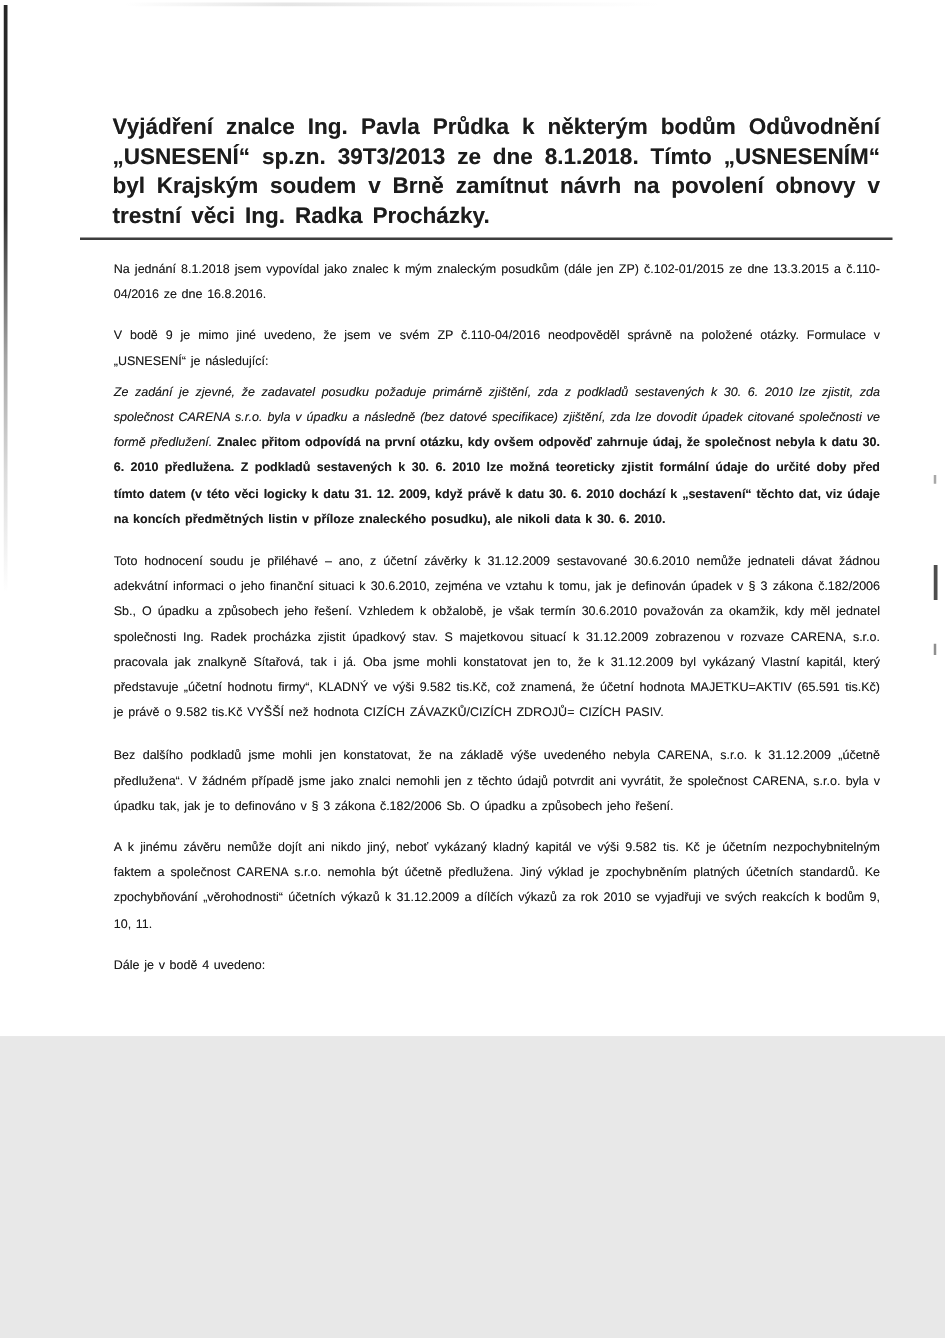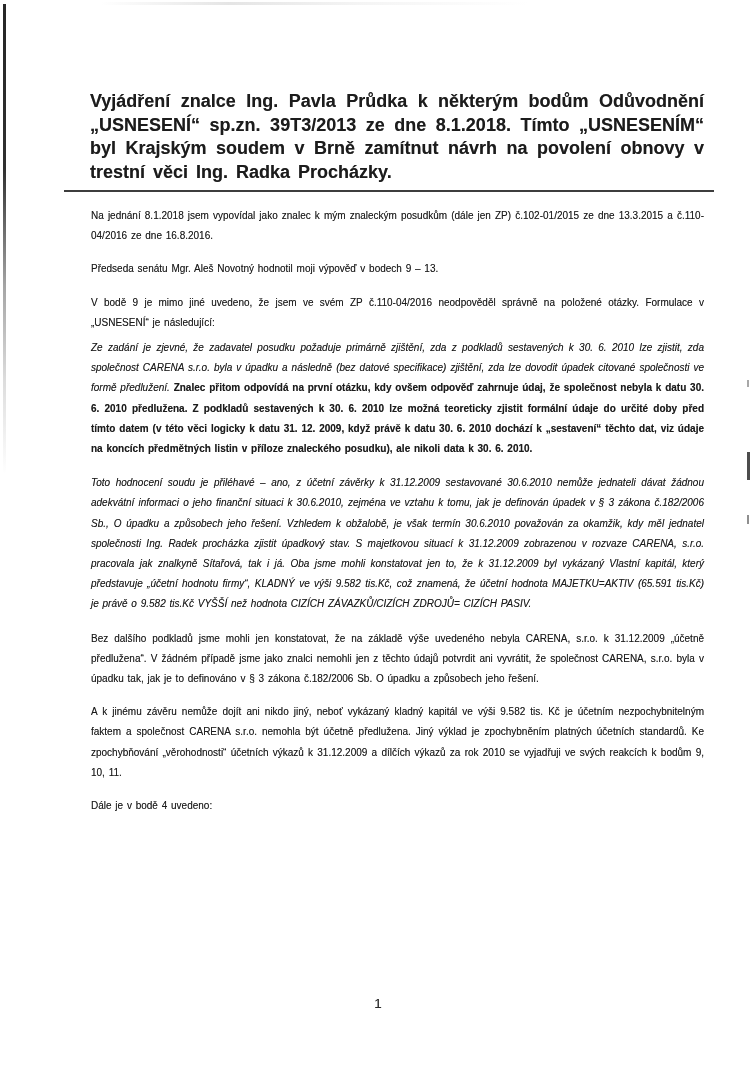--- a/index.html
+++ b/index.html
@@ -3,21 +3,21 @@
 <meta charset="utf-8">
 <style>
   html, body {
     margin: 0;
     padding: 0;
     background: #e8e8e8;
   }
   .page {
     position: relative;
     width: 756px;
-    height: 1070px;
+    height: 829px;
     margin: 0 auto;
     background: #ffffff;
     overflow: hidden;
     box-sizing: border-box;
     padding: 90px 52px 0 90px;
     font-family: "Liberation Sans", "DejaVu Sans", sans-serif;
     color: #1c1c1c;
     text-shadow: 0 0 0.4px rgba(0,0,0,0.45);
   }
   .heading {
@@ -41,21 +41,20 @@
     margin: 0 0 13px 1px;
   }
   .body-text p.tight {
     margin-bottom: 5px;
   }
   .body-text p.quote {
     margin-bottom: 14px;
   }
   .body-text p.after-quote {
     margin-bottom: 14px;
-    font-style: italic;
   }
   .quote .qi {
     font-style: italic;
   }
   .quote .qb {
     font-weight: bold;
   }
   .page-number {
     position: absolute;
     left: 0;
@@ -96,21 +95,20 @@
   <div class="artifact artifact-r2"></div>
   <div class="artifact artifact-r3"></div>
 
   <div class="heading">Vyjádření znalce Ing. Pavla Průdka k některým bodům Odůvodnění „USNESENÍ“ sp.zn. 39T3/2013 ze dne 8.1.2018. Tímto „USNESENÍM“ byl Krajským soudem v Brně zamítnut návrh na povolení obnovy v trestní věci Ing. Radka Procházky.</div>
 
   <div class="rule"></div>
 
   <div class="body-text">
     <p>Na jednání 8.1.2018 jsem vypovídal jako znalec k mým znaleckým posudkům (dále jen ZP) č.102-01/2015 ze dne 13.3.2015 a č.110-04/2016 ze dne 16.8.2016.</p>
 
-    <p>Předseda senátu Mgr. Aleš Novotný hodnotil moji výpověď v bodech 9 – 13.</p>
 
     <p class="tight">V bodě 9 je mimo jiné uvedeno, že jsem ve svém ZP č.110-04/2016 neodpověděl správně na položené otázky. Formulace v „USNESENÍ“ je následující:</p>
 
     <p class="quote"><span class="qi">Ze zadání je zjevné, že zadavatel posudku požaduje primárně zjištění, zda z podkladů sestavených k 30. 6. 2010 lze zjistit, zda společnost CARENA s.r.o. byla v úpadku a následně (bez datové specifikace) zjištění, zda lze dovodit úpadek citované společnosti ve formě předlužení. </span><span class="qb">Znalec přitom odpovídá na první otázku, kdy ovšem odpověď zahrnuje údaj, že společnost nebyla k datu 30. 6. 2010 předlužena. Z podkladů sestavených k 30. 6. 2010 lze možná teoreticky zjistit formální údaje do určité doby před tímto datem (v této věci logicky k datu 31. 12. 2009, když právě k datu 30. 6. 2010 dochází k „sestavení“ těchto dat, viz údaje na koncích předmětných listin v příloze znaleckého posudku), ale nikoli data k 30. 6. 2010.</span></p>
 
     <p class="after-quote">Toto hodnocení soudu je přiléhavé – ano, z účetní závěrky k 31.12.2009 sestavované 30.6.2010 nemůže jednateli dávat žádnou adekvátní informaci o jeho finanční situaci k 30.6.2010, zejména ve vztahu k tomu, jak je definován úpadek v § 3 zákona č.182/2006 Sb., O úpadku a způsobech jeho řešení. Vzhledem k obžalobě, je však termín 30.6.2010 považován za okamžik, kdy měl jednatel společnosti Ing. Radek procházka zjistit úpadkový stav. S majetkovou situací k 31.12.2009 zobrazenou v rozvaze CARENA, s.r.o. pracovala jak znalkyně Sítařová, tak i já. Oba jsme mohli konstatovat jen to, že k 31.12.2009 byl vykázaný Vlastní kapitál, který představuje „účetní hodnotu firmy“, KLADNÝ ve výši 9.582 tis.Kč, což znamená, že účetní hodnota MAJETKU=AKTIV (65.591 tis.Kč) je právě o 9.582 tis.Kč VYŠŠÍ než hodnota CIZÍCH ZÁVAZKŮ/CIZÍCH ZDROJŮ= CIZÍCH PASIV.</p>
 
     <p>Bez dalšího podkladů jsme mohli jen konstatovat, že na základě výše uvedeného nebyla CARENA, s.r.o. k 31.12.2009 „účetně předlužena“. V žádném případě jsme jako znalci nemohli jen z těchto údajů potvrdit ani vyvrátit, že společnost CARENA, s.r.o. byla v úpadku tak, jak je to definováno v § 3 zákona č.182/2006 Sb. O úpadku a způsobech jeho řešení.</p>
 
     <p>A k jinému závěru nemůže dojít ani nikdo jiný, neboť vykázaný kladný kapitál ve výši 9.582 tis. Kč je účetním nezpochybnitelným faktem a společnost CARENA s.r.o. nemohla být účetně předlužena. Jiný výklad je zpochybněním platných účetních standardů. Ke zpochybňování „věrohodnosti“ účetních výkazů k 31.12.2009 a dílčích výkazů za rok 2010 se vyjadřuji ve svých reakcích k bodům 9, 10, 11.</p>

